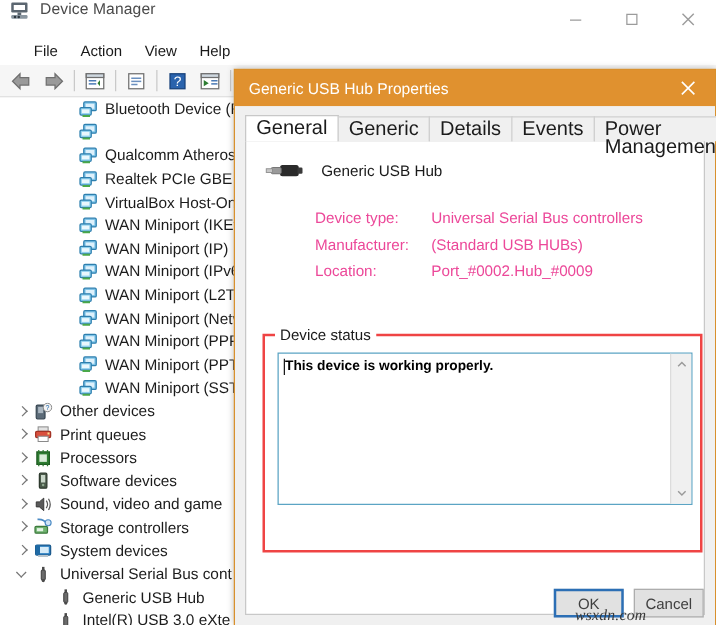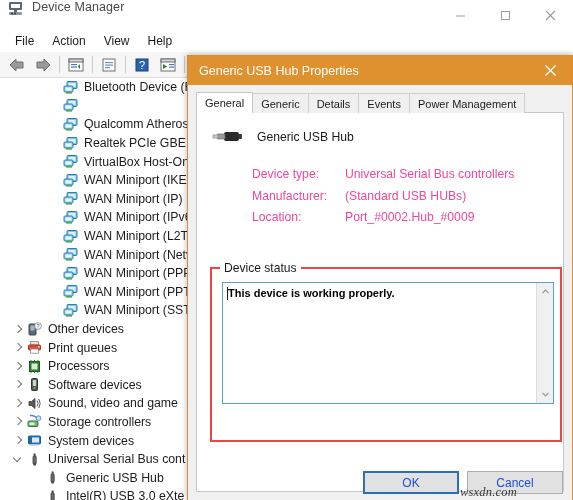--- a/index.html
+++ b/index.html
@@ -22,21 +22,21 @@
   }
   .win-ctrls { position: absolute; right: 0; top: 0; display: flex; height: 30px; }
   .win-btn {
     width: 45px; height: 30px; display: flex; align-items: center; justify-content: center;
     color: #8a8a8a;
   }
   .win-btn svg { display: block; }
 
   .dm-menubar {
     position: absolute; left: 0; top: 30px; width: 573px; height: 22px;
-    background: #ffffff; display: flex; align-items: center; padding-left: 6px;
+    background: #ffffff; display: flex; align-items: center; padding-left: 18px;
   }
   .menu-item {
     font-size: 12px; color: #1a1a1a; padding: 2px 9px; line-height: 16px;
   }
 
   .dm-toolbar {
     position: absolute; left: 0; top: 52px; width: 573px; height: 26px;
     background: #f6f6f6; border-bottom: 1px solid #dcdcdc;
     display: flex; align-items: center; padding-left: 4px;
   }
@@ -81,21 +81,21 @@
   }
   .dlg-title-text { margin-left: 11px; font-size: 12.5px; color: #ffffff; }
   .dlg-close {
     margin-left: auto; width: 44px; height: 29px;
     display: flex; align-items: center; justify-content: center; color: #ffffff;
   }
   .dlg-body { position: relative; padding: 7px 8px 0 8px; height: 416px; background: #f0f0f0; }
 
   .tabstrip { display: flex; align-items: flex-end; height: 21px; position: relative; z-index: 2; }
   .tab {
-    font-size: 11px; color: #1b1b1b; padding: 3px 8px 3px 8px; height: 20px;
+    font-size: 16px; color: #1b1b1b; padding: 3px 8px 3px 8px; height: 20px;
     background: #f0f0f0; border: 1px solid #d0d0d0; border-bottom: none; margin-right: -1px;
     line-height: 14px;
   }
   .tab.active { background: #ffffff; border-color: #c8c8c8; height: 21px; position: relative; z-index: 3; }
 
   .tabpage {
     background: #ffffff; border: 1px solid #c8c8c8; height: 380px; position: relative;
     margin-top: -1px; padding: 0;
   }
 
@@ -127,21 +127,21 @@
     position: absolute; left: 4px; top: 4px; width: 1px; height: 13px; background: #1a1a1a;
   }
   .sbar {
     width: 17px; background: #f0f0f0; border-left: 1px solid #dcdcdc;
     display: flex; flex-direction: column; justify-content: space-between; align-items: center;
   }
   .sbar-arrow { height: 17px; display: flex; align-items: center; justify-content: center; color: #9a9a9a; }
 
   .btnrow { position: absolute; right: 9px; bottom: 7px; display: flex; }
   .dbtn {
-    width: 96px; height: 23px; font-size: 12px; color: #1d4ed8;
+    width: 56px; height: 23px; font-size: 12px; color: #404040;
     display: flex; align-items: center; justify-content: center;
     background: #e1e1e1; border: 1px solid #adadad;
   }
   .dbtn.primary { background: #e1e1e1; border: 2px solid #2c6fb5; margin-right: 8px; }
 
   .watermark {
     position: absolute; left: 460px; top: 485px; font-size: 12.5px; color: #3a3a3a;
     font-family: "Liberation Serif", serif; z-index: 50; letter-spacing: .2px; font-style: italic;
   }
 </style>

